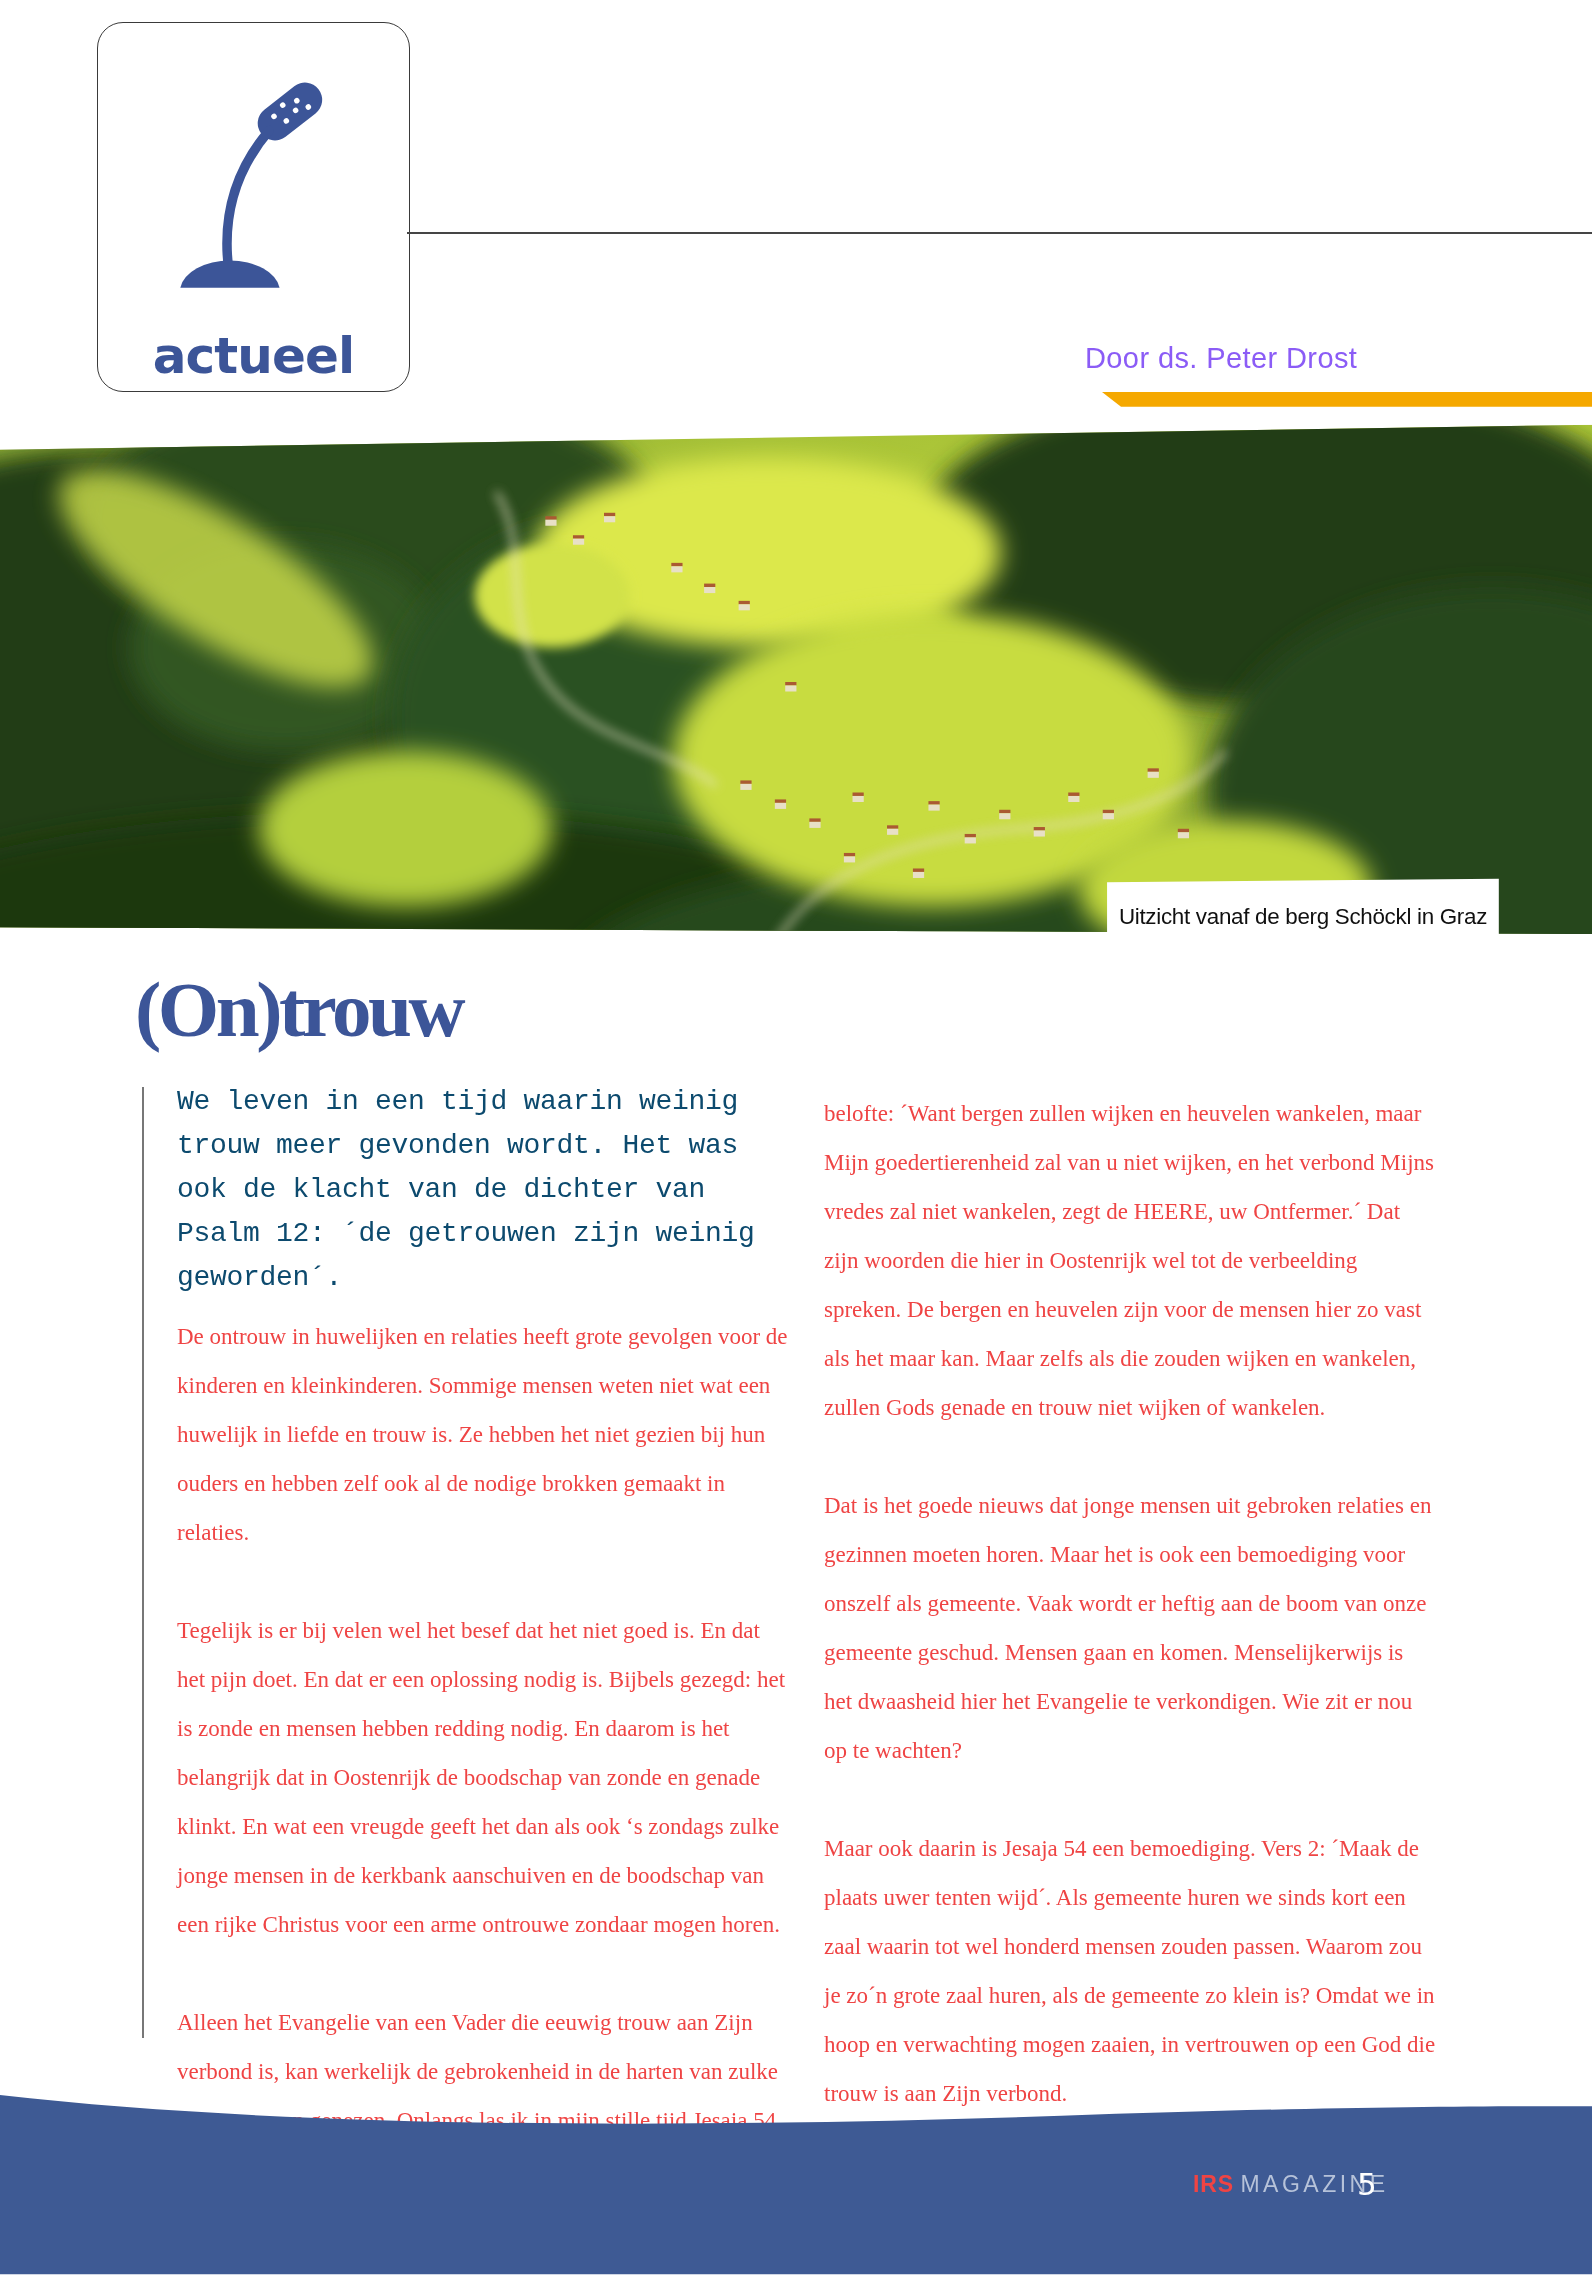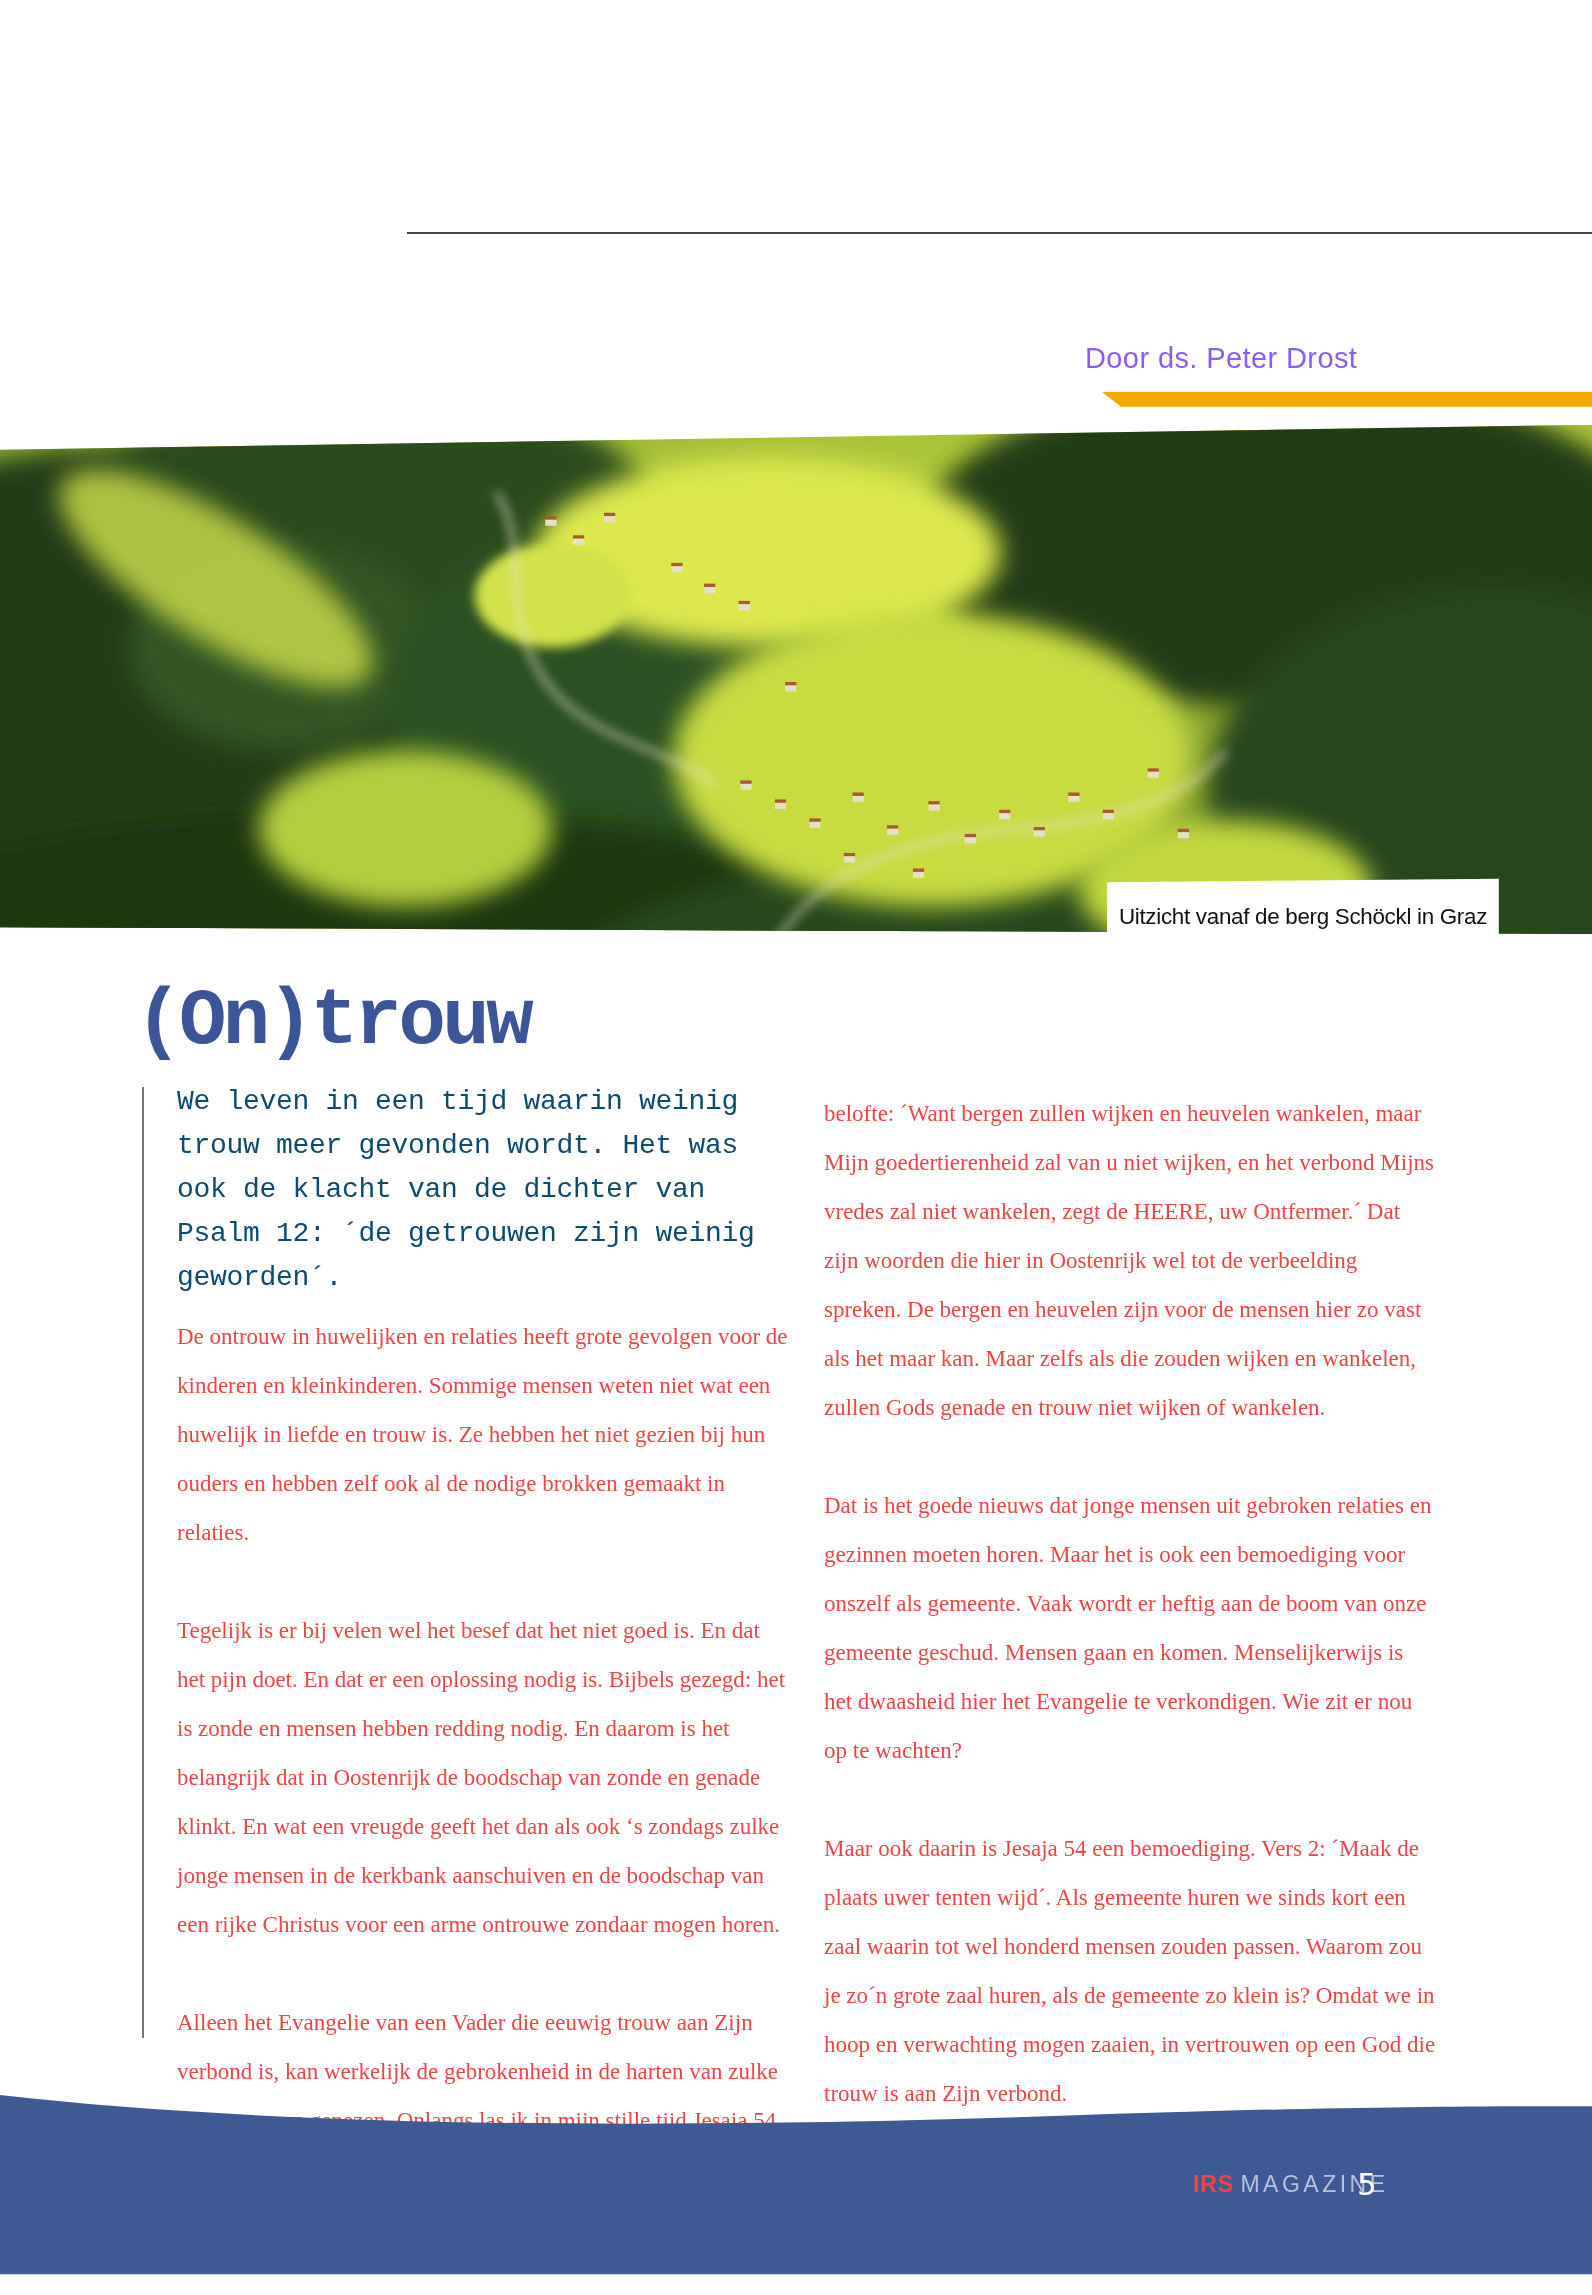--- a/index.html
+++ b/index.html
@@ -20,22 +20,22 @@
   .byline-bar{position:absolute;left:1102px;top:392px;width:490px;height:14.7px;background:#F5A800;
               clip-path:polygon(0 0,100% 0,100% 100%,19px 100%);}
 
   
   .photo-wrap{position:absolute;left:0;top:423px;width:1592px;height:518px;}
   .photo-caption{position:absolute;left:1107px;top:904px;width:392px;text-align:center;
                  font-size:22.4px;color:#101010;letter-spacing:-0.3px;}
 
   
   .article-title{position:absolute;left:135px;top:965px;
-                 font-family:Liberation Mono, monospace;font-weight:bold;font-size:79px;
-                 color:#3C5598;letter-spacing:-3.5px;margin-top:12px;}
+                 font-family:Liberation Serif, serif;font-weight:bold;font-size:79px;
+                 color:#3C5598;letter-spacing:-3.5px;}
   .intro-rule{position:absolute;left:142px;top:1087px;width:1.7px;height:951px;background:#777777;}
   .intro{position:absolute;left:177px;top:1080px;width:604px;
          font-size:28px;line-height:44px;color:#0c4a6e;letter-spacing:-0.3px;font-family:Liberation Mono, monospace;}
   .col{position:absolute;width:613px;font-family:"Liberation Serif",serif;
        font-size:23px;line-height:49px;color:#ef4444;}
   .col p{margin:0 0 49px 0;}
   .col-left{left:177px;top:1312px;}
   .col-right{left:824px;top:1089px;}
   .author-note{font-style:italic;}
   .end-marker{display:inline-block;width:17.3px;height:21px;border-radius:5.2px;
@@ -47,20 +47,39 @@
   .footer-brand .bold{font-weight:bold;letter-spacing:0.9px;color:#ef4444;}
   .footer-brand .light{font-weight:normal;letter-spacing:3.5px;color:#b6c2d9;}
   .footer-page{position:absolute;left:1357px;top:2166px;
                font-family:"DejaVu Sans",sans-serif;font-size:31px;color:#ffffff;}
 </style>
 </head>
 <body>
 
 <div id="page">
 
+  <div class="cat-card">
+    <svg width="164" height="259" viewBox="0 0 190 300">
+
+      <g transform="translate(132,62) rotate(-38)">
+        <rect x="-42" y="-20" width="84" height="40" rx="20" fill="#3C5598"></rect>
+        <circle cx="-18" cy="-7" r="3.2" fill="#fff"></circle>
+        <circle cx="-2" cy="-11" r="3.2" fill="#fff"></circle>
+        <circle cx="14" cy="-5" r="3.2" fill="#fff"></circle>
+        <circle cx="-10" cy="6" r="3.2" fill="#fff"></circle>
+        <circle cx="6" cy="3" r="3.2" fill="#fff"></circle>
+        <circle cx="20" cy="9" r="3.2" fill="#fff"></circle>
+      </g>
+
+      <path d="M62,252 C54,200 60,140 108,84" stroke="#3C5598" stroke-width="11" fill="none" stroke-linecap="round"></path>
+
+      <path d="M5,266 A 58,36 0 0 1 120,266 Z" fill="#3C5598"></path>
+    </svg>
+    <div class="cat-label">actueel</div>
+  </div>
 
   <div class="header-rule"></div>
 
   <div class="byline">Door ds. Peter Drost</div>
   <div class="byline-bar"></div>
 
   <svg class="photo-wrap" viewBox="0 0 1845 600" preserveAspectRatio="none">
     <defs>
       <clipPath id="photoClip">
           <polygon points="0,31 1845,2 1845,592 0,584"></polygon>

